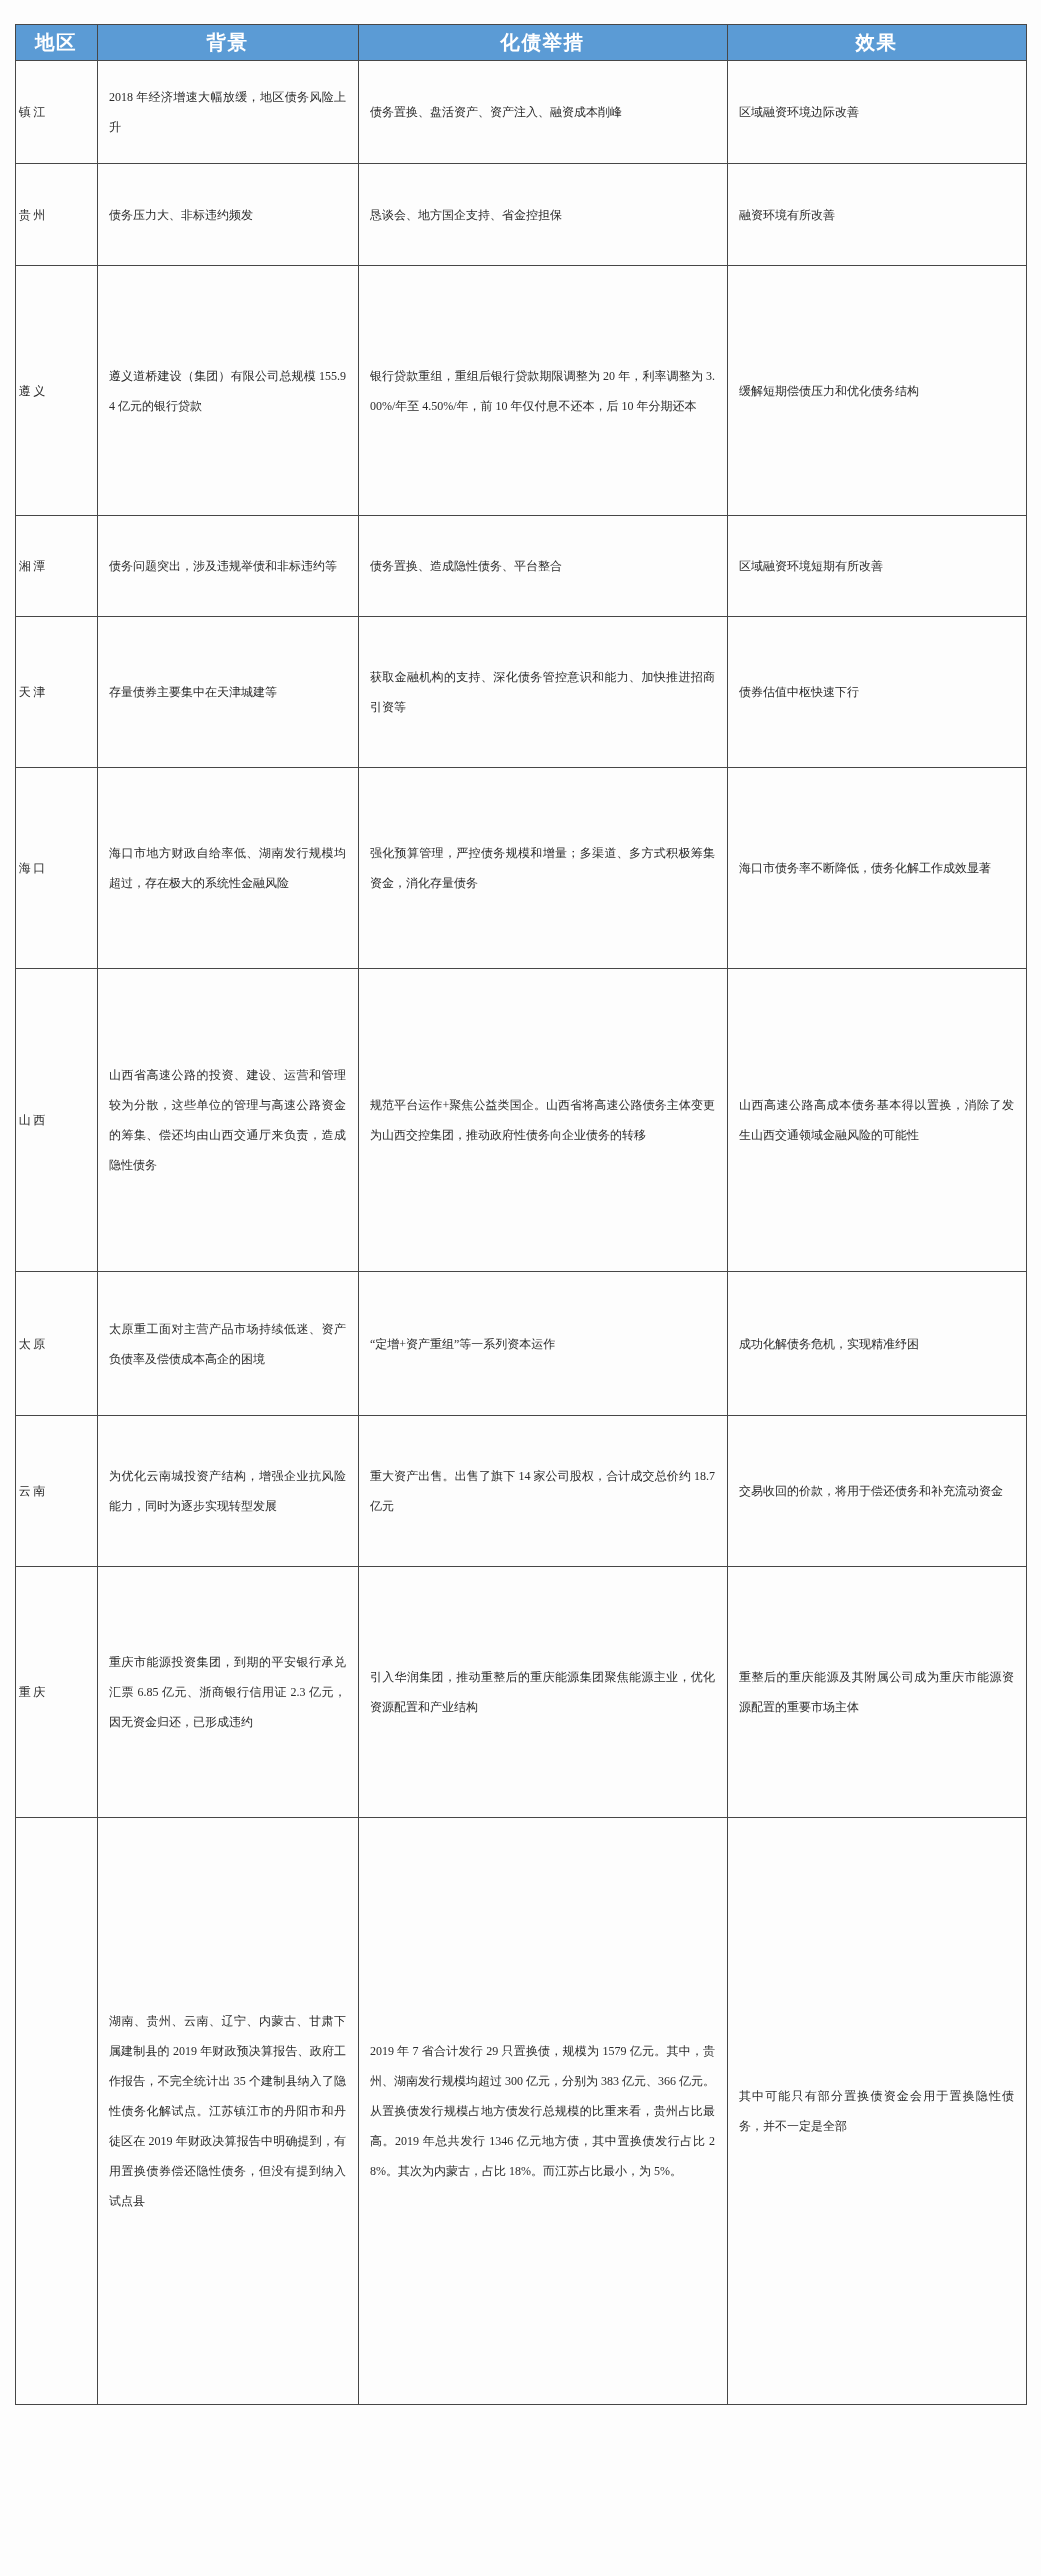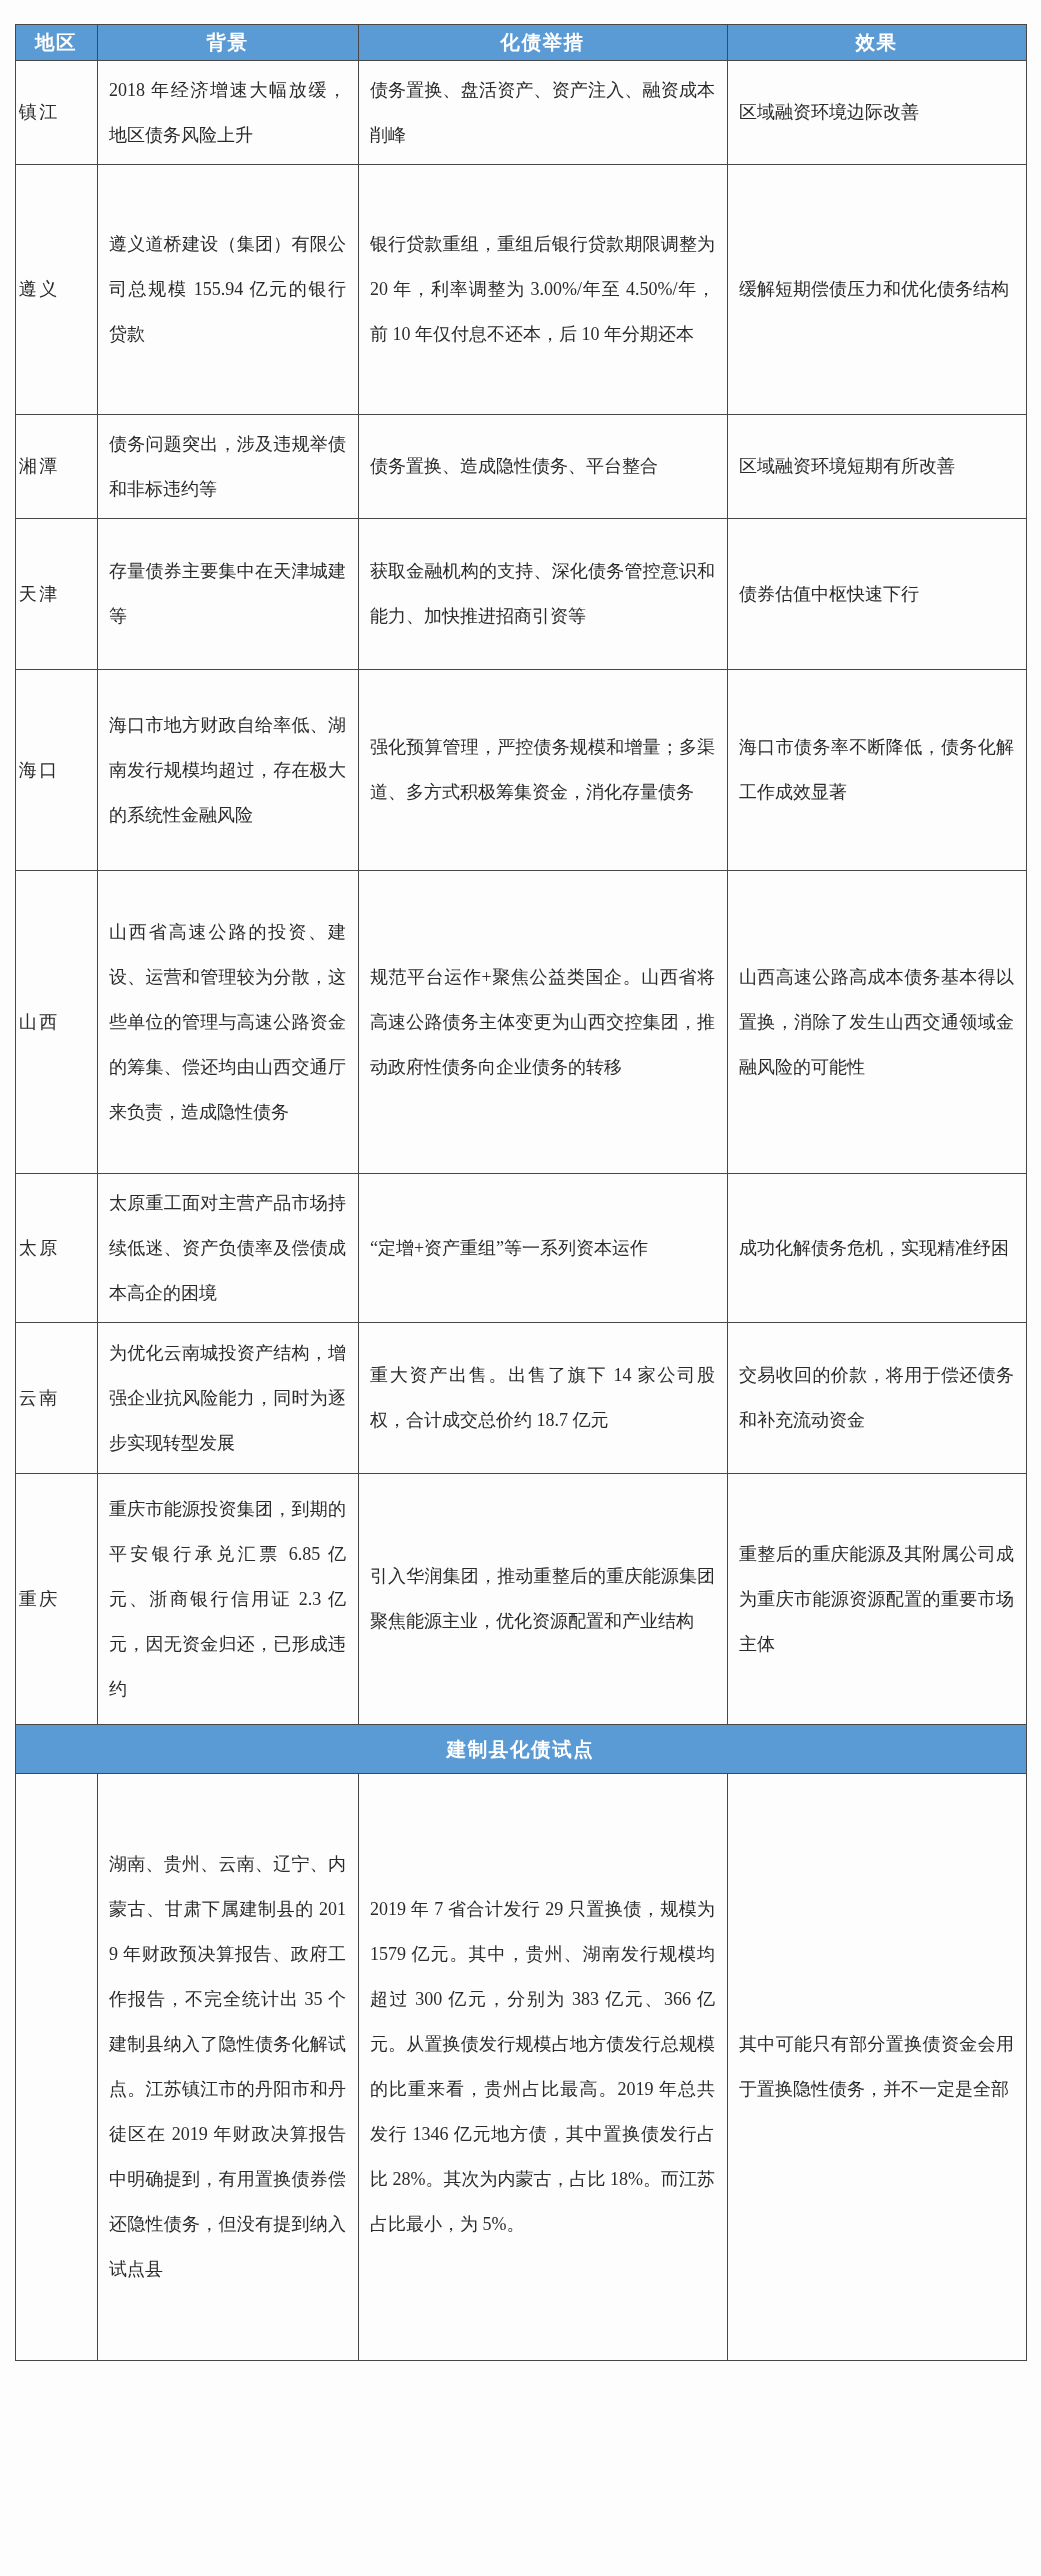--- a/index.html
+++ b/index.html
@@ -34,21 +34,21 @@
   .debt-table th{
     background:var(--header-bg);
     color:var(--header-text);
     font-size:19.5px;
     font-weight:bold;
     height:36px;
     text-align:center;
     letter-spacing:1.6px;
   }
   .debt-table td{
-    font-size:18px;
+    font-size:12px;
     line-height:2.5;
     color:var(--cell-text);
     padding:6.5px 11.4px;
     vertical-align:middle;
     word-break:break-all;
   }
   td.c-region{
     text-align:left;
     padding:0 3.3px;
     letter-spacing:2.4px;
@@ -97,20 +97,26 @@
       <th>效果</th>
     </tr>
   </thead>
   <tbody>
     <tr class="h0">
       <td class="c-region">镇江</td>
       <td class="c-bg">2018 年经济增速大幅放缓，地区债务风险上升</td>
       <td class="c-measures">债务置换、盘活资产、资产注入、融资成本削峰</td>
       <td class="c-effect">区域融资环境边际改善</td>
     </tr>
+    <tr class="h1">
+      <td class="c-region">贵州</td>
+      <td class="c-bg">债务压力大、非标违约频发</td>
+      <td class="c-measures">恳谈会、地方国企支持、省金控担保</td>
+      <td class="c-effect">融资环境有所改善</td>
+    </tr>
     <tr class="h2">
       <td class="c-region">遵义</td>
       <td class="c-bg">遵义道桥建设（集团）有限公司总规模 155.94 亿元的银行贷款</td>
       <td class="c-measures">银行贷款重组，重组后银行贷款期限调整为 20 年，利率调整为 3.00%/年至 4.50%/年，前 10 年仅付息不还本，后 10 年分期还本</td>
       <td class="c-effect">缓解短期偿债压力和优化债务结构</td>
     </tr>
     <tr class="h3">
       <td class="c-region">湘潭</td>
       <td class="c-bg">债务问题突出，涉及违规举债和非标违约等</td>
       <td class="c-measures">债务置换、造成隐性债务、平台整合</td>
@@ -145,23 +151,20 @@
       <td class="c-bg">为优化云南城投资产结构，增强企业抗风险能力，同时为逐步实现转型发展</td>
       <td class="c-measures">重大资产出售。出售了旗下 14 家公司股权，合计成交总价约 18.7 亿元</td>
       <td class="c-effect">交易收回的价款，将用于偿还债务和补充流动资金</td>
     </tr>
     <tr class="h10">
       <td class="c-region">重庆</td>
       <td class="c-bg">重庆市能源投资集团，到期的平安银行承兑汇票 6.85 亿元、浙商银行信用证 2.3 亿元，因无资金归还，已形成违约</td>
       <td class="c-measures">引入华润集团，推动重整后的重庆能源集团聚焦能源主业，优化资源配置和产业结构</td>
       <td class="c-effect">重整后的重庆能源及其附属公司成为重庆市能源资源配置的重要市场主体</td>
     </tr>
-    <tr class="h-sec">
-      <td class="section-cell" colspan="4">建制县化债试点</td>
-    </tr>
     <tr class="h11">
       <td class="c-region"></td>
       <td class="c-bg">湖南、贵州、云南、辽宁、内蒙古、甘肃下属建制县的 2019 年财政预决算报告、政府工作报告，不完全统计出 35 个建制县纳入了隐性债务化解试点。江苏镇江市的丹阳市和丹徒区在 2019 年财政决算报告中明确提到，有用置换债券偿还隐性债务，但没有提到纳入试点县</td>
       <td class="c-measures">2019 年 7 省合计发行 29 只置换债，规模为 1579 亿元。其中，贵州、湖南发行规模均超过 300 亿元，分别为 383 亿元、366 亿元。从置换债发行规模占地方债发行总规模的比重来看，贵州占比最高。2019 年总共发行 1346 亿元地方债，其中置换债发行占比 28%。其次为内蒙古，占比 18%。而江苏占比最小，为 5%。</td>
       <td class="c-effect">其中可能只有部分置换债资金会用于置换隐性债务，并不一定是全部</td>
     </tr>
   </tbody>
 </table>
 
 

